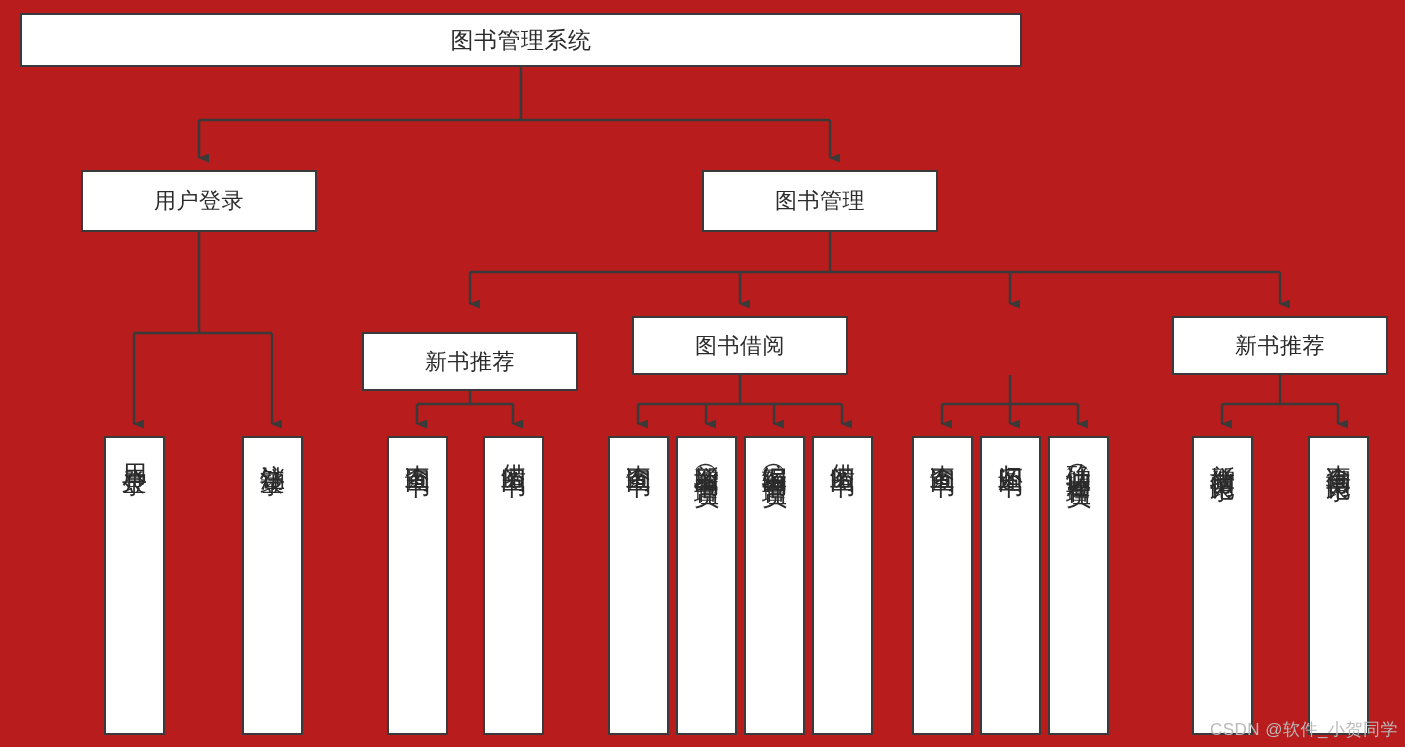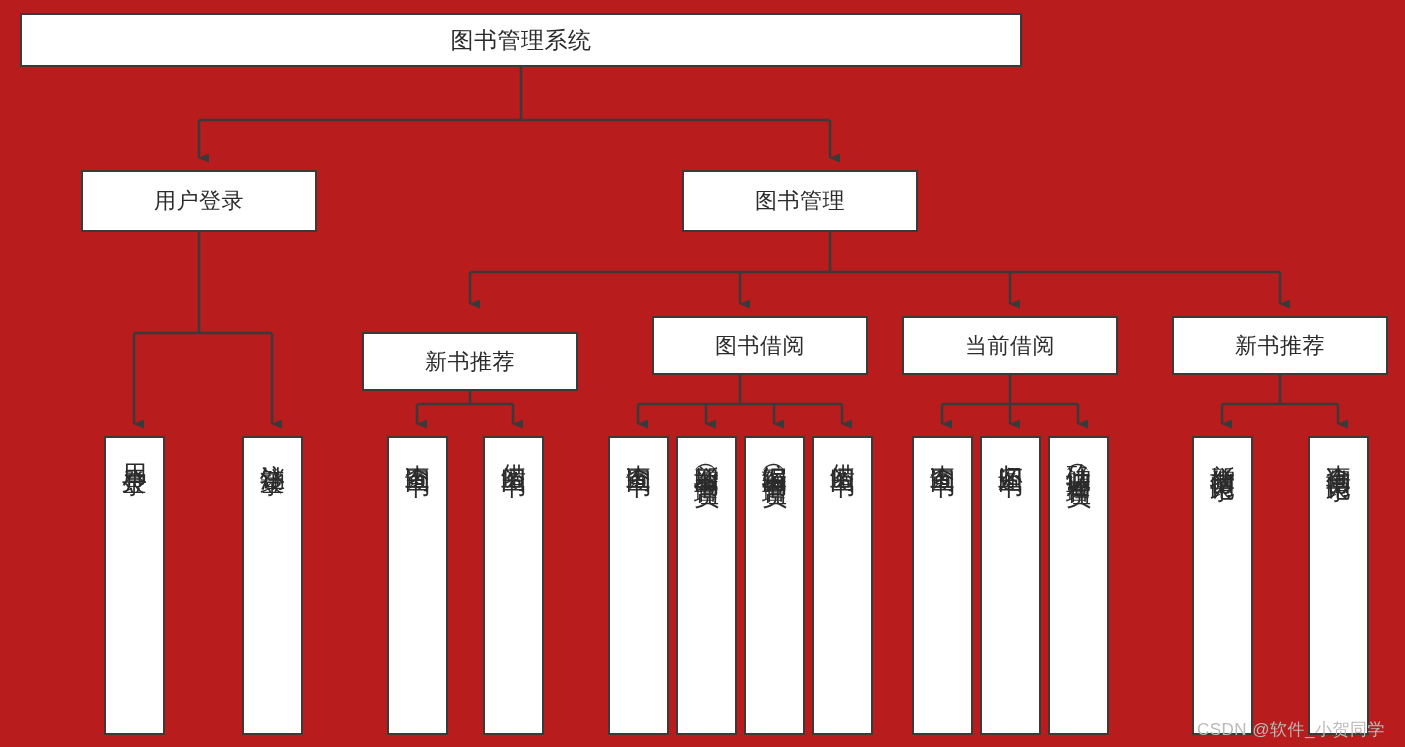--- a/index.html
+++ b/index.html
@@ -60,21 +60,21 @@
   .node.vert .label {
     writing-mode: vertical-rl;
     text-orientation: upright;
     font-size: 25px;
     line-height: 1.0;
     letter-spacing: 3px;
     white-space: nowrap;
   }
   .watermark {
     position: absolute;
-    right: 20px;
+    right: 7px;
     bottom: 6px;
     font-size: 17px;
     color: #b9b9b9;
     letter-spacing: 0.5px;
     z-index: 5;
     white-space: nowrap;
   }
 </style>
 </head>
 <body>
@@ -132,35 +132,32 @@
   </svg>
 
   <div class="node horiz root" style="left:20px; top:13px; width:1002px; height:54px;">
     <span class="label">图书管理系统</span>
   </div>
 
   <div class="node horiz" style="left:81px; top:170px; width:236px; height:62px;">
     <span class="label">用户登录</span>
   </div>
 
-  <div class="node horiz" style="left:682px; top:170px; width:236px; height:62px;">
+  <div class="node horiz" style="left:702px; top:170px; width:236px; height:62px;">
     <span class="label">图书管理</span>
   </div>
 
   <div class="node horiz" style="left:362px; top:332px; width:216px; height:59px;">
     <span class="label">新书推荐</span>
   </div>
 
-  <div class="node horiz" style="left:652px; top:316px; width:216px; height:59px;">
+  <div class="node horiz" style="left:632px; top:316px; width:216px; height:59px;">
     <span class="label">图书借阅</span>
   </div>
 
-  <div class="node horiz" style="left:902px; top:316px; width:216px; height:59px;">
-    <span class="label">当前借阅</span>
-  </div>
 
   <div class="node horiz" style="left:1172px; top:316px; width:216px; height:59px;">
     <span class="label">新书推荐</span>
   </div>
 
   <div class="node vert" style="left:104px; top:436px; width:61px; height:299px;">
     <span class="label">用户登录</span>
   </div>
 
   <div class="node vert" style="left:242px; top:436px; width:61px; height:299px;">

